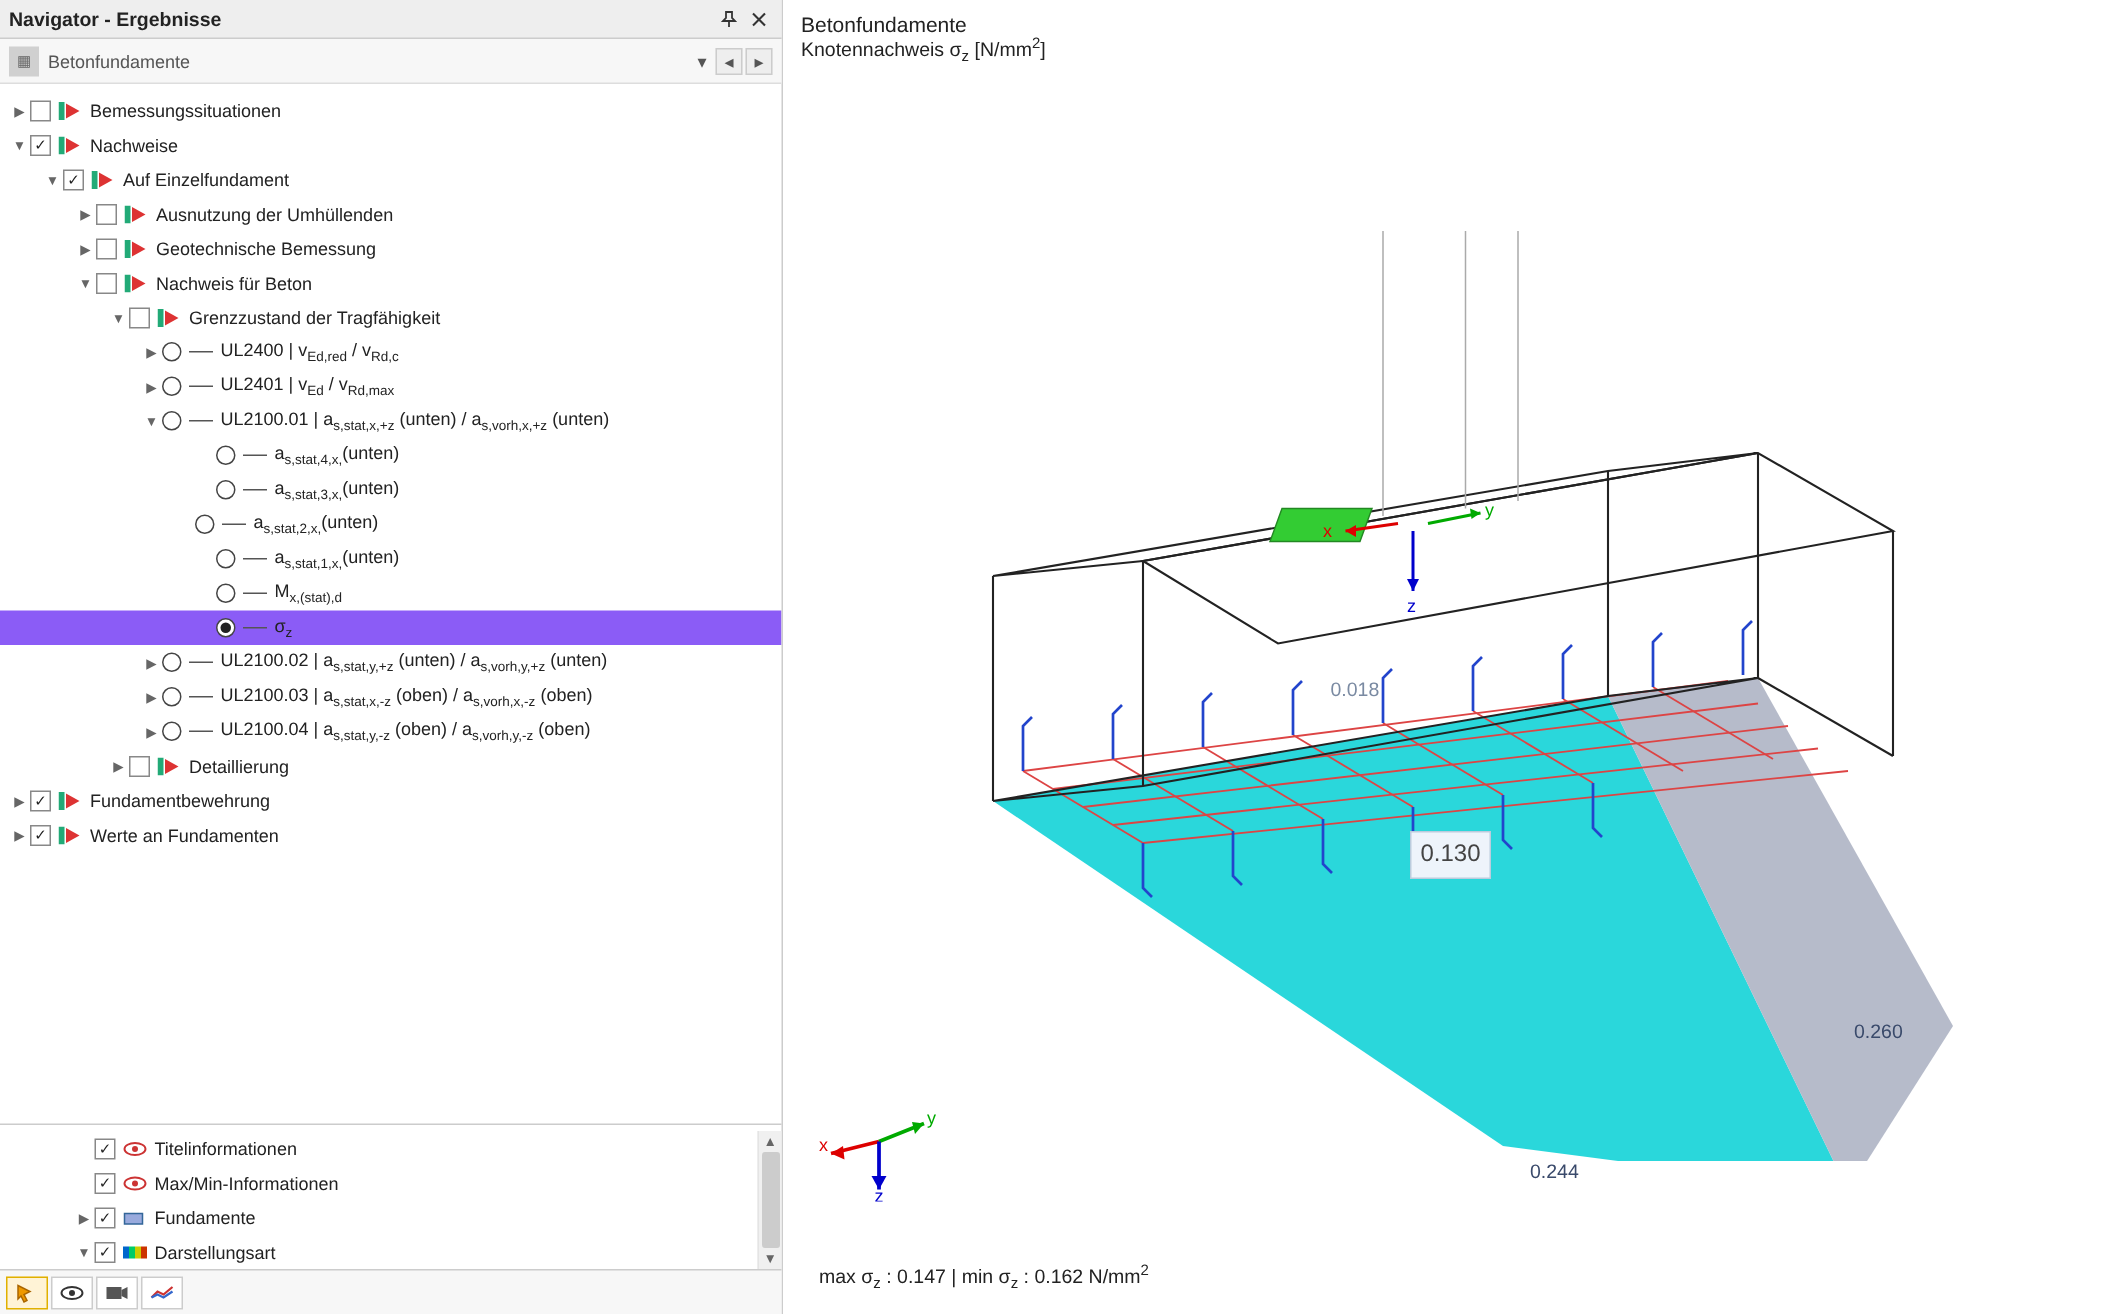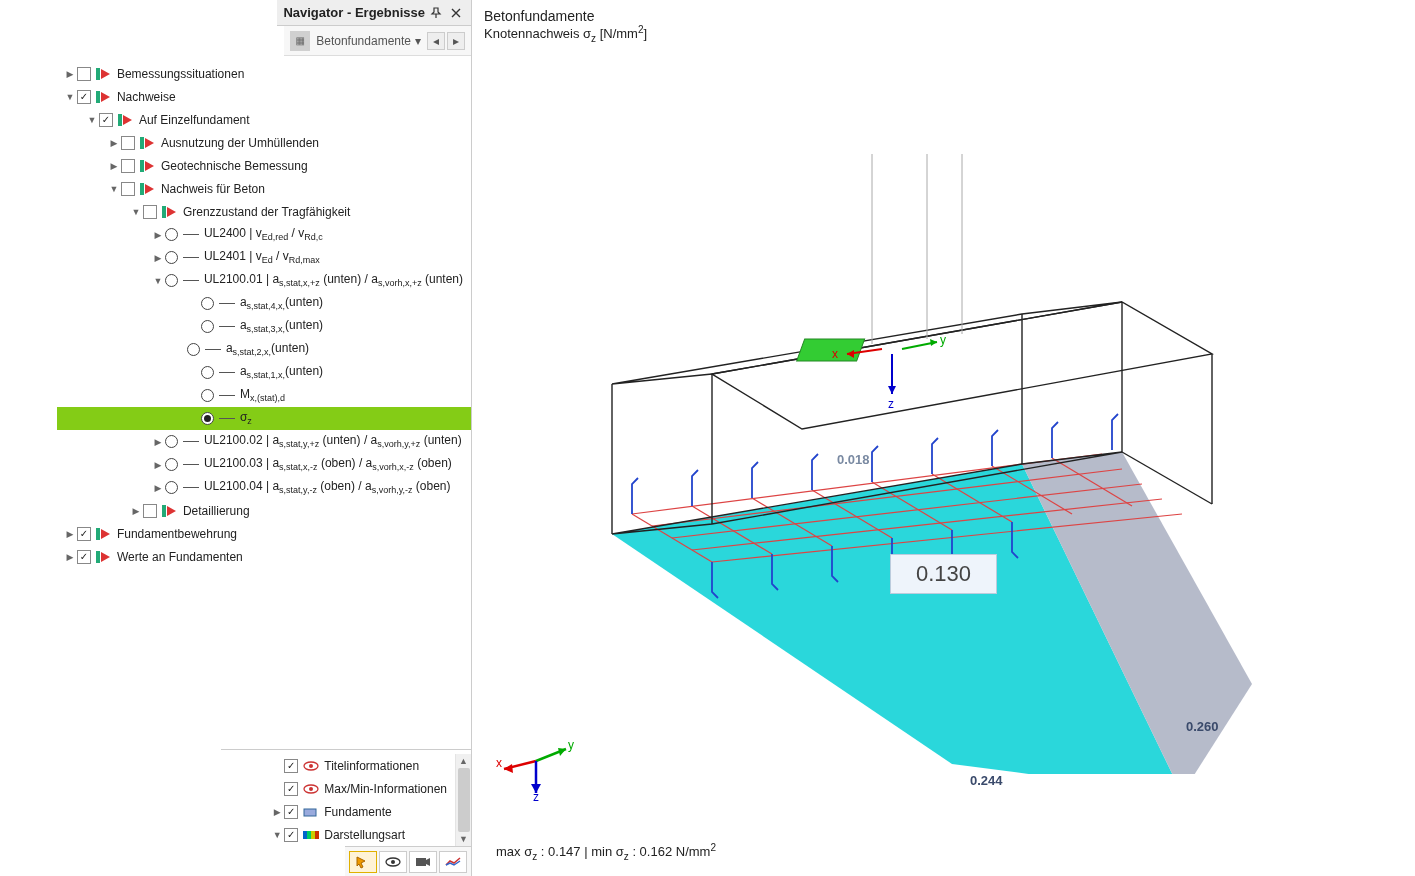--- a/index.html
+++ b/index.html
@@ -1,29 +1,29 @@
 <!DOCTYPE html>
 <html><head>
 <meta charset="utf-8">
 <style>
 * { box-sizing: border-box; margin: 0; padding: 0; }
 body { font-family: "Segoe UI", Tahoma, sans-serif; font-size: 12px; color: #222; background: #fff; width: 1415px; height: 876px; overflow: hidden; display: flex; }
-.panel-left { width: 472px; height: 100%; display: flex; flex-direction: column; border-right: 1px solid #ccc; background: #fff; align-items: flex-end; }
+.panel-left { width: 522px; height: 100%; display: flex; flex-direction: column; border-right: 1px solid #ccc; background: #fff; }
 .panel-header { height: 26px; background: #eee; display: flex; align-items: center; padding: 0 6px; border-bottom: 1px solid #ccc; }
 .panel-title { font-weight: bold; font-size: 13px; flex: 1; }
 .hdr-btn { width: 18px; height: 18px; margin-left: 2px; display: flex; align-items: center; justify-content: center; color: #333; cursor: pointer; font-size: 11px; }
 .breadcrumb { height: 30px; display: flex; align-items: center; padding: 0 6px; border-bottom: 1px solid #ddd; background: #f7f7f7; }
 .bc-icon { width: 20px; height: 20px; background: #d0d0d0; margin-right: 6px; display:flex; align-items:center; justify-content:center; font-size:10px; color:#666;}
 .bc-text { flex: 1; color: #555; }
 .bc-nav { width: 18px; height: 18px; display: flex; align-items: center; justify-content: center; color: #555; cursor: pointer; border:1px solid #ccc; margin-left:2px; background:#eee;}
 .bc-nav:first-of-type { margin-left: 6px; }
 .bc-drop { width: 14px; height: 18px; display: flex; align-items: center; justify-content: center; color: #555; }
 .tree { flex: 1; overflow-y: auto; padding: 6px 0; }
 .tree-row { display: flex; align-items: center; height: 23px; padding-right: 8px; white-space: nowrap; cursor: default; }
-.tree-row.selected { background: #84cc16; }
+.tree-row.selected { background: #8b5cf6; }
 .expander { width: 14px; height: 14px; display: flex; align-items: center; justify-content: center; color: #666; font-size: 9px; cursor: pointer; user-select: none; }
 .expander.blank { visibility: hidden; }
 .chk { width: 14px; height: 14px; border: 1px solid #888; margin-right: 4px; display: flex; align-items: center; justify-content: center; font-size: 10px; background:#fff; }
 .chk.checked::after { content: "✓"; color:#222; }
 .radio { width: 13px; height: 13px; border: 1.5px solid #444; border-radius: 50%; margin-right: 4px; display: flex; align-items: center; justify-content: center; background:#fff; }
 .radio.selected::after { content: ""; width: 7px; height: 7px; background: #222; border-radius: 50%; }
 .ic { width: 18px; height: 14px; margin-right: 4px; display: inline-flex; align-items: center; justify-content: center; }
 .ic-flag { }
 .ic-flag svg { display:block; }
 .ic-dash { width: 16px; height: 1px; background: #555; }
@@ -37,22 +37,22 @@
 .rtitle { padding: 8px 12px 0 12px; font-size: 14px; color: #222; }
 .rtitle .sub { font-size: 13px; }
 .rtitle sub { font-size: 10px; }
 .rtitle sup { font-size: 10px; }
 .viewport { flex: 1; position: relative; overflow: hidden; }
 .axis-widget { position: absolute; left: 24px; bottom: 72px; }
 .status { position: absolute; left: 24px; bottom: 14px; font-size: 13px; }
 .status sub { font-size: 10px; }
 .status sup { font-size: 10px; }
 .viz { position:absolute; left:60px; top:110px; width:760px; height:620px; }
-.label3d { position:absolute; font-size:13px; color:#3a4a6b;font-weight:bold; }
-.callout { position:absolute; background:#eef4fb; border:1px solid #bcd; padding:6px 25px; font-size:22px; color:#444; }
+.label3d { position:absolute; font-size:13px; color:#3a4a6b; }
+.callout { position:absolute; background:#eef4fb; border:1px solid #bcd; padding:6px 6px; font-size:16px; color:#444; }
 .bottom-list .tree-row { padding-left: 6px; margin-left: 43px; }
 .bottom-wrap { display:flex; }
 .bottom-tree { flex:1; }
 .sb-outer { width:16px; background:#f0f0f0; border-left:1px solid #e4e4e4; display:flex; flex-direction:column; align-items:center; justify-content:space-between; padding:2px 0;}
 .sb-thumb { width:12px; flex:1; background:#ccc; margin:2px 0; border-radius:2px; }
 .sb-arrow { font-size:9px; color:#666; }
 </style>
 </head>
 <body>
 
@@ -460,21 +460,21 @@
         <polygon points="405,188 398,185 399,192" fill="#0a0"></polygon>
         <text x="408" y="190" fill="#0a0" font-size="12">y</text>
         <line x1="360" y1="200" x2="360" y2="240" stroke="#00c" stroke-width="2"></line>
         <polygon points="360,240 356,232 364,232" fill="#00c"></polygon>
         <text x="356" y="254" fill="#00c" font-size="12">z</text>
       </g>
     </svg>
 
     <div class="label3d" style="left:365px; top:408px; color:#7a8aa2;">0.018</div>
     <div class="callout" style="left:418px; top:510px;">0.130</div>
-    <div class="label3d" style="left:714px; top:636px;margin-top:39px;">0.260</div>
+    <div class="label3d" style="left:714px; top:636px;">0.260</div>
     <div class="label3d" style="left:498px; top:729px;">0.244</div>
 
     <div class="axis-widget">
       <svg width="80" height="80" viewBox="0 0 80 80">
         <line x1="40" y1="40" x2="8" y2="48" stroke="#d00" stroke-width="2.5"></line>
           <polygon points="8,48 16,43 17,52" fill="#d00"></polygon>
         <text x="0" y="46" fill="#d00" font-size="12">x</text>
         <line x1="40" y1="40" x2="70" y2="28" stroke="#0a0" stroke-width="2.5"></line>
           <polygon points="70,28 62,27 64,35" fill="#0a0"></polygon>
         <text x="72" y="28" fill="#0a0" font-size="12">y</text>

